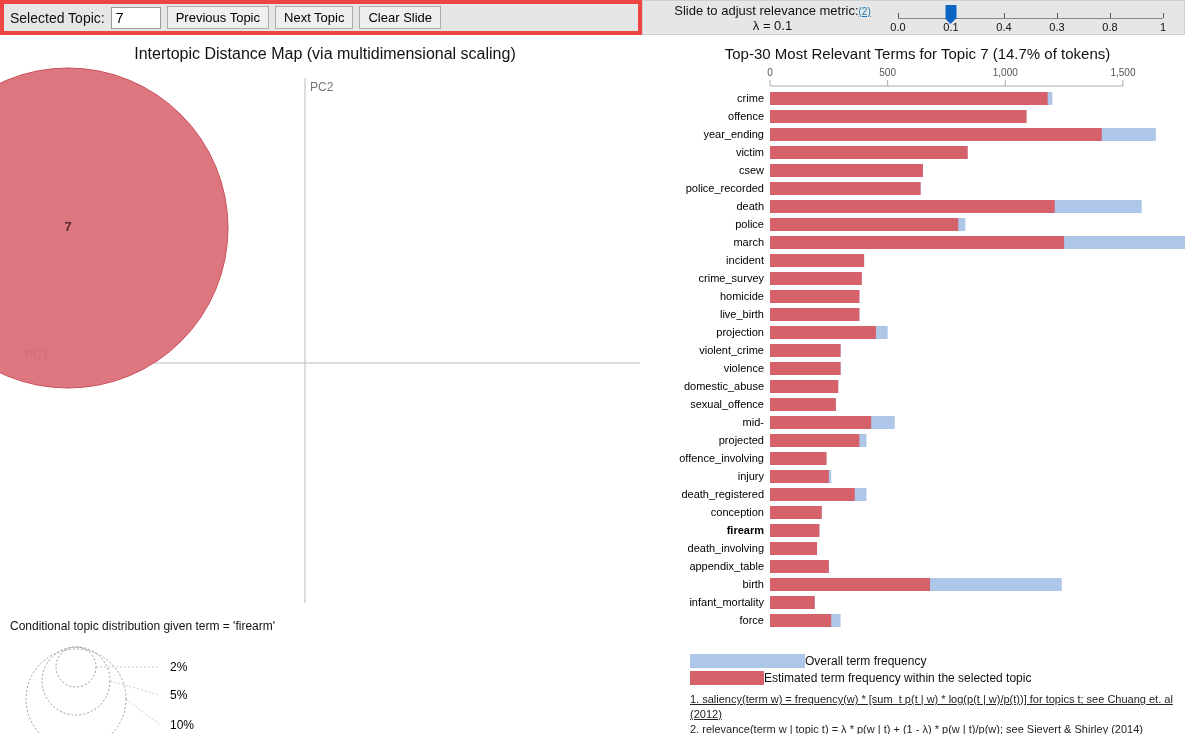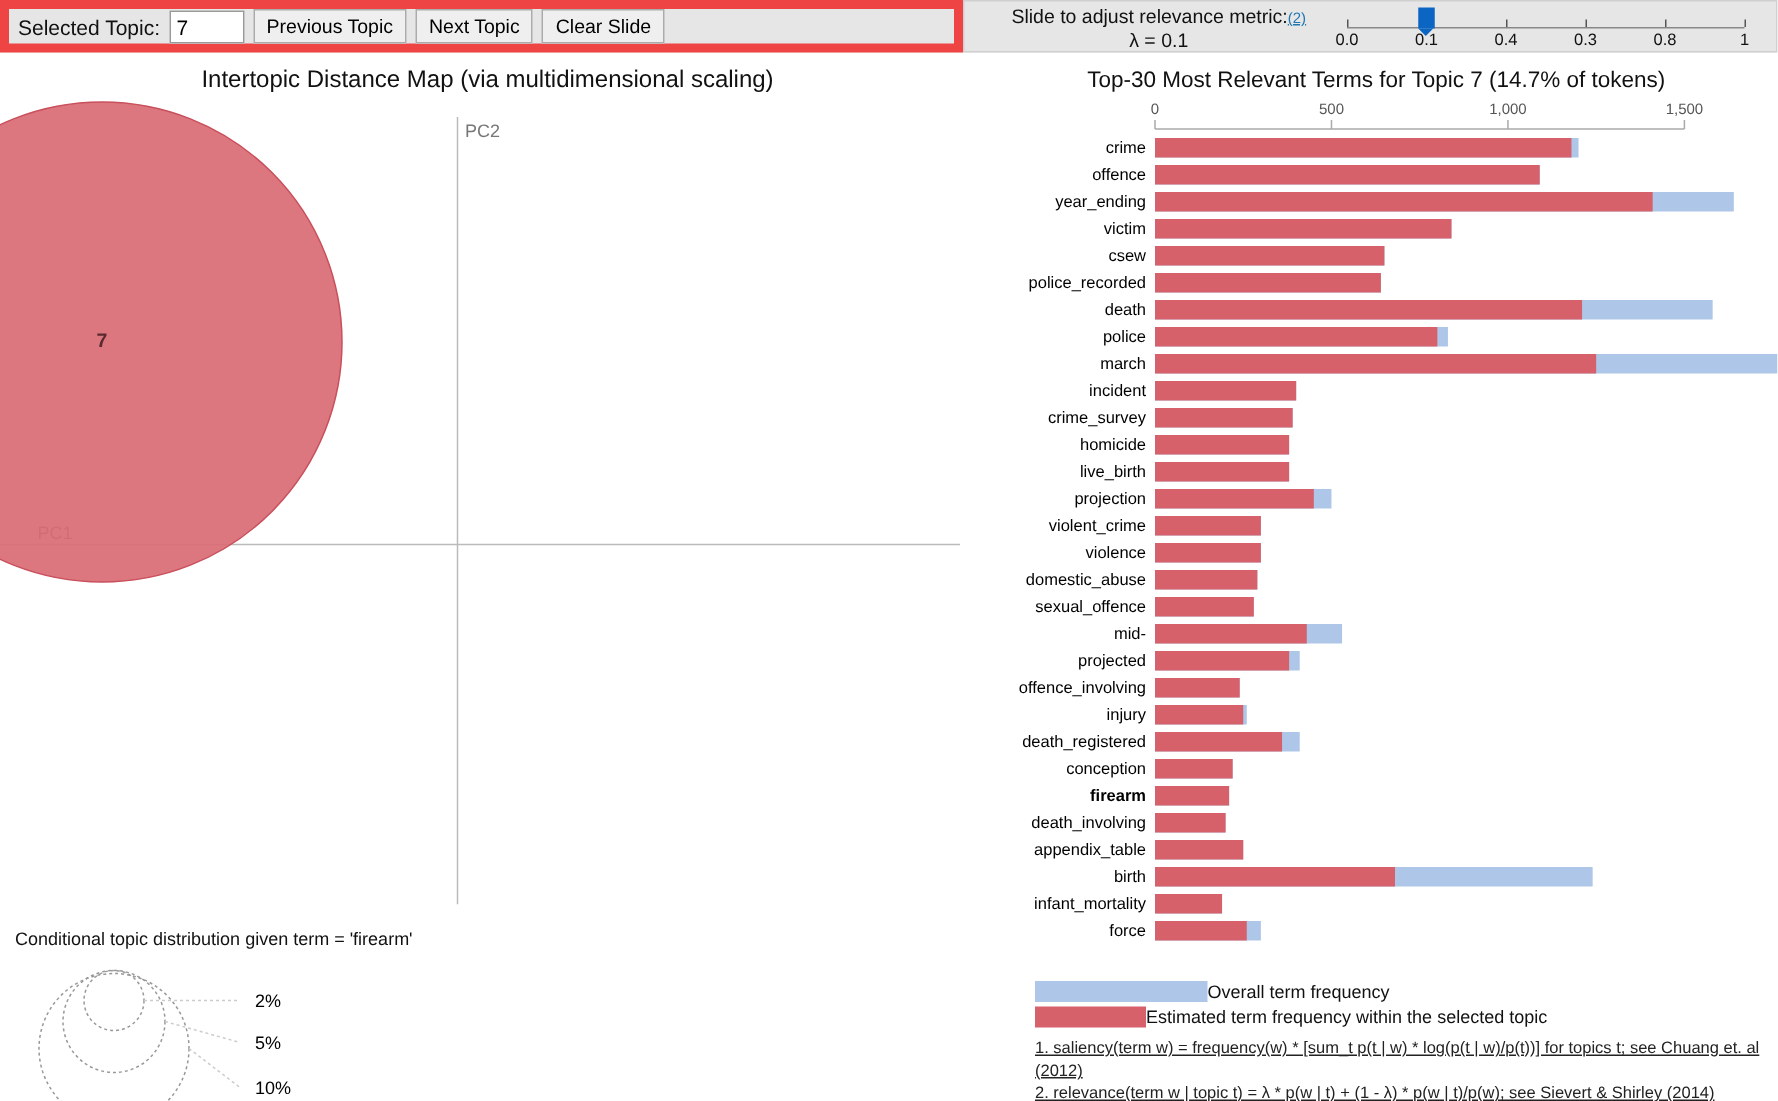--- a/index.html
+++ b/index.html
@@ -11,21 +11,21 @@
     width: 1185px;
     height: 734px;
     overflow: hidden;
     background: #fff;
   }
   .top-row { display: flex; }
   .top-left {
     width: 650px;
     height: 35px;
     background: #e6e6e6;
-    border: 6px solid #ef4444;
+    border: 4px solid #ef4444;
     display: flex;
     align-items: center;
     padding: 3px 6px;
     gap: 6px;
   }
   .top-left label { font-size: 14px; }
   .top-left input[type=text] {
     width: 50px; height: 22px; font-size: 14px; padding: 0 4px;
     border: 1px solid #999;
   }

